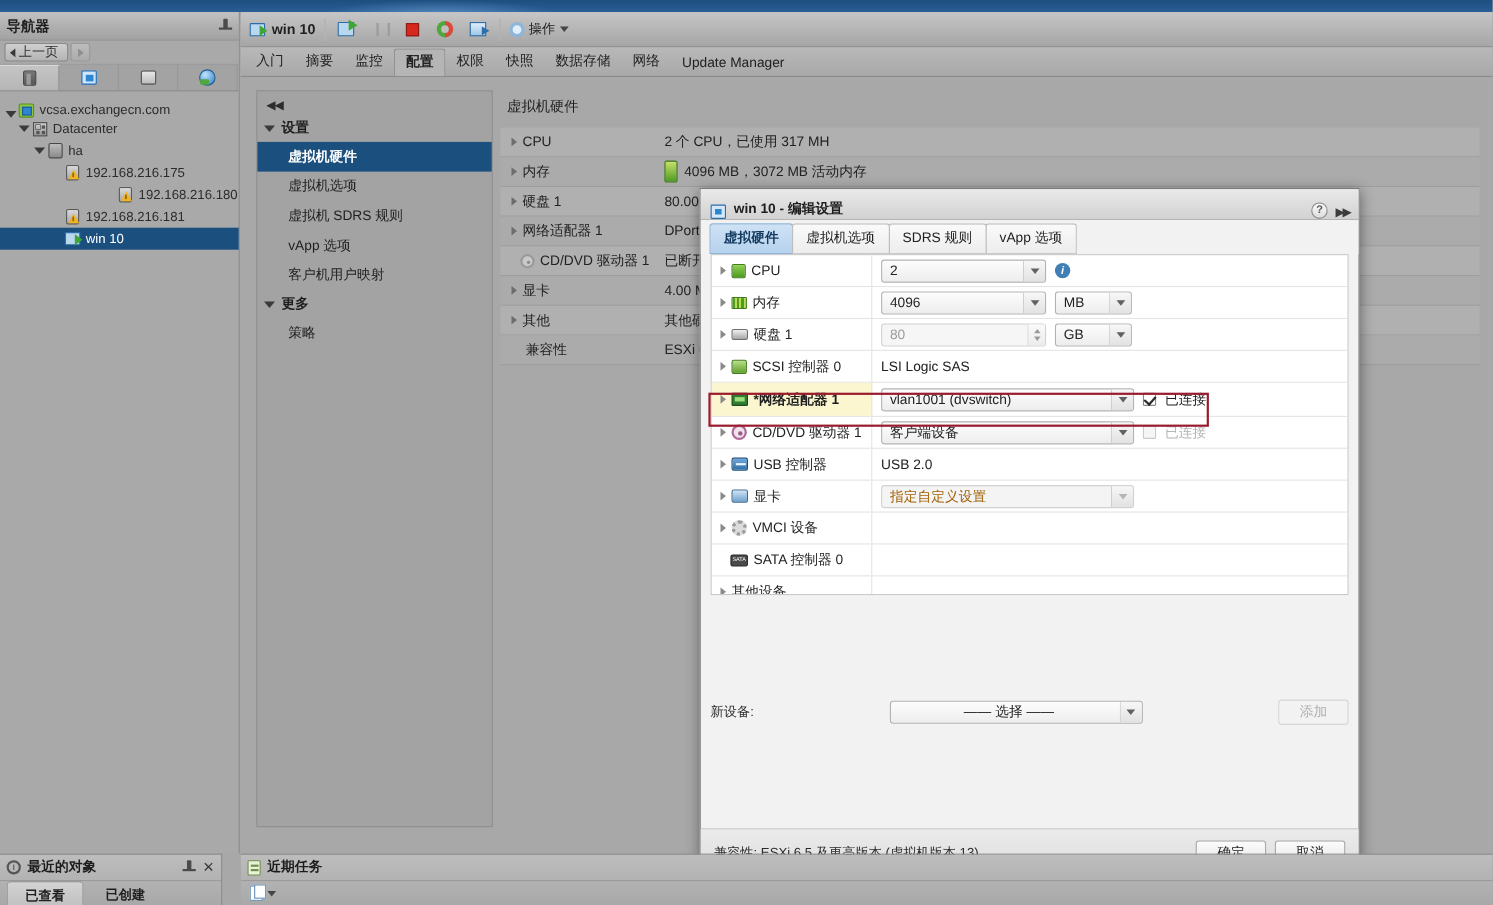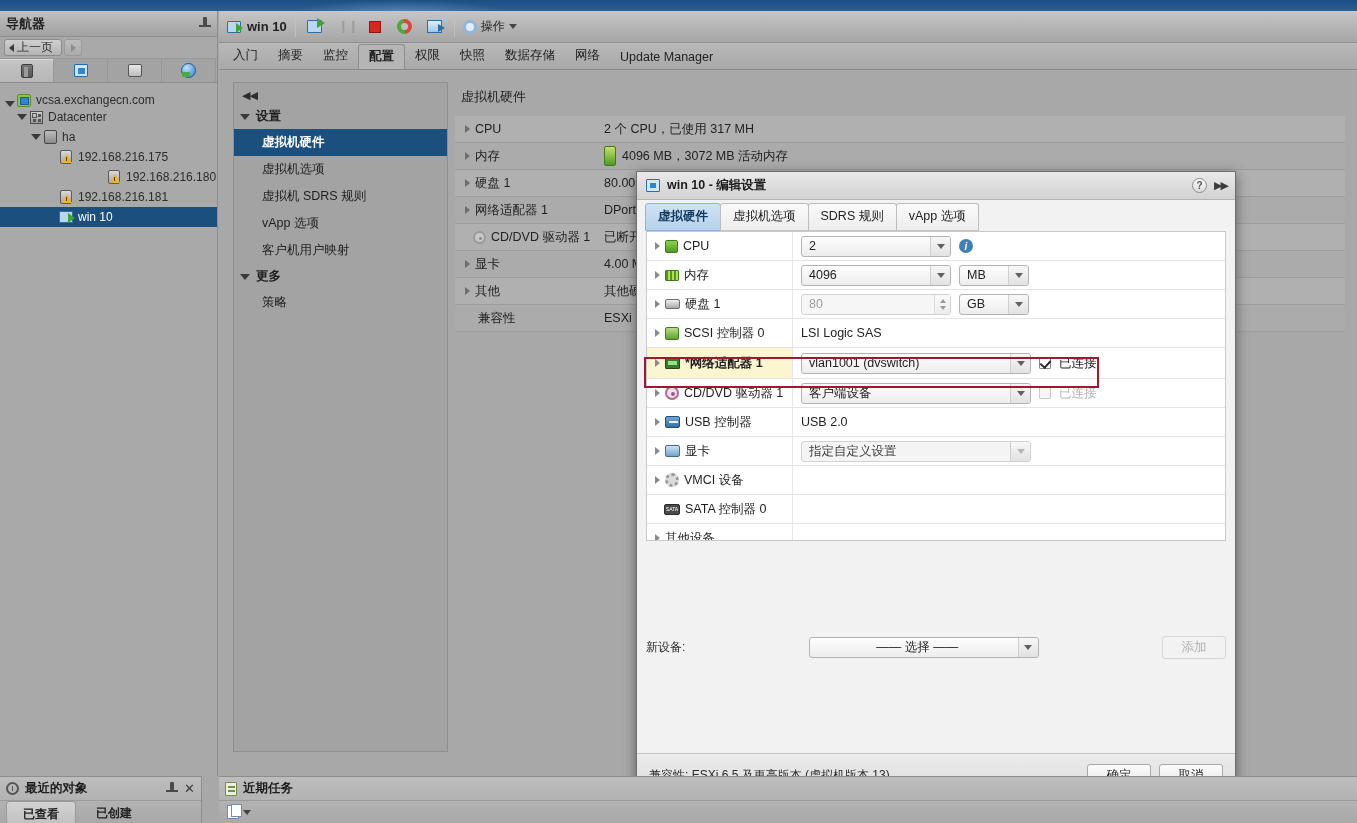--- a/index.html
+++ b/index.html
@@ -159,21 +159,21 @@
   
   .modal{
     position:absolute;left:636px;top:171px;width:600px;height:627px;
     background:#f2f2f2;border:1px solid #6e6e6e;
     box-shadow: 0 3px 12px rgba(0,0,0,.45);
     display:flex;flex-direction:column;
   }
   .modal-head{
     height:28px;background:linear-gradient(180deg,#e9e9e9,#d2d2d2);
     border-bottom:1px solid #b4b4b4;
-    display:flex;align-items:center;padding:0 6px 0 9px;gap:7px;
+    display:flex;align-items:flex-end;padding:0 6px 0 9px;gap:7px;
   }
   .modal-head .mtitle{flex:1;font-weight:bold;font-size:12.5px;color:#1d1d1d;}
   .ic-vmsm{width:14px;height:13px;border:1px solid #2d6ea8;background:#d4e8fa;position:relative;border-radius:1px;}
   .ic-vmsm:after{content:"";position:absolute;left:3px;top:3px;width:6px;height:5px;background:#2f86d0;}
   .help-ic{width:15px;height:15px;border-radius:50%;border:1px solid #8d8d8d;background:linear-gradient(180deg,#fbfbfb,#dcdcdc);
     display:flex;align-items:center;justify-content:center;font-size:10px;font-weight:bold;color:#555;}
   .expand-ic{font-size:11px;color:#3c3c3c;letter-spacing:-2px;padding-right:2px;}
 
   .modal-tabs{height:31px;display:flex;align-items:flex-end;padding:4px 0 0 8px;gap:0;background:#f2f2f2;}
   .mtab{
@@ -226,21 +226,21 @@
     background:linear-gradient(180deg,#fdfdfd,#ededed);
     display:flex;align-items:center;justify-content:space-between;
     padding:0 0 0 7px;font-size:12.5px;color:#222;
   }
   .sel .arrowbox{
     width:20px;height:100%;border-left:1px solid #cfcfcf;
     display:flex;align-items:center;justify-content:center;
     background:linear-gradient(180deg,#f7f7f7,#e2e2e2);border-radius:0 2px 2px 0;
   }
   .caret-dn{width:0;height:0;border-left:4px solid transparent;border-right:4px solid transparent;border-top:5px solid #616161;}
-  .sel.disabled{background:#f4f4f4;color:#404040;border-color:#d2d2d2;}
+  .sel.disabled{background:#f4f4f4;color:#a16207;border-color:#d2d2d2;}
   .sel.disabled .caret-dn{border-top-color:#b5b5b5;}
   .spin{
     height:21px;border:1px solid #d2d2d2;border-radius:3px;background:#f6f6f6;
     display:flex;align-items:center;justify-content:space-between;padding:0 0 0 7px;
     font-size:12.5px;color:#9c9c9c;
   }
   .spin .stk{width:16px;height:100%;display:flex;flex-direction:column;align-items:center;justify-content:center;
     border-left:1px solid #dcdcdc;gap:3px;background:linear-gradient(180deg,#fafafa,#ececec);}
   .caret-up-s{width:0;height:0;border-left:3px solid transparent;border-right:3px solid transparent;border-bottom:4px solid #9a9a9a;}
   .caret-dn-s{width:0;height:0;border-left:3px solid transparent;border-right:3px solid transparent;border-top:4px solid #9a9a9a;}

